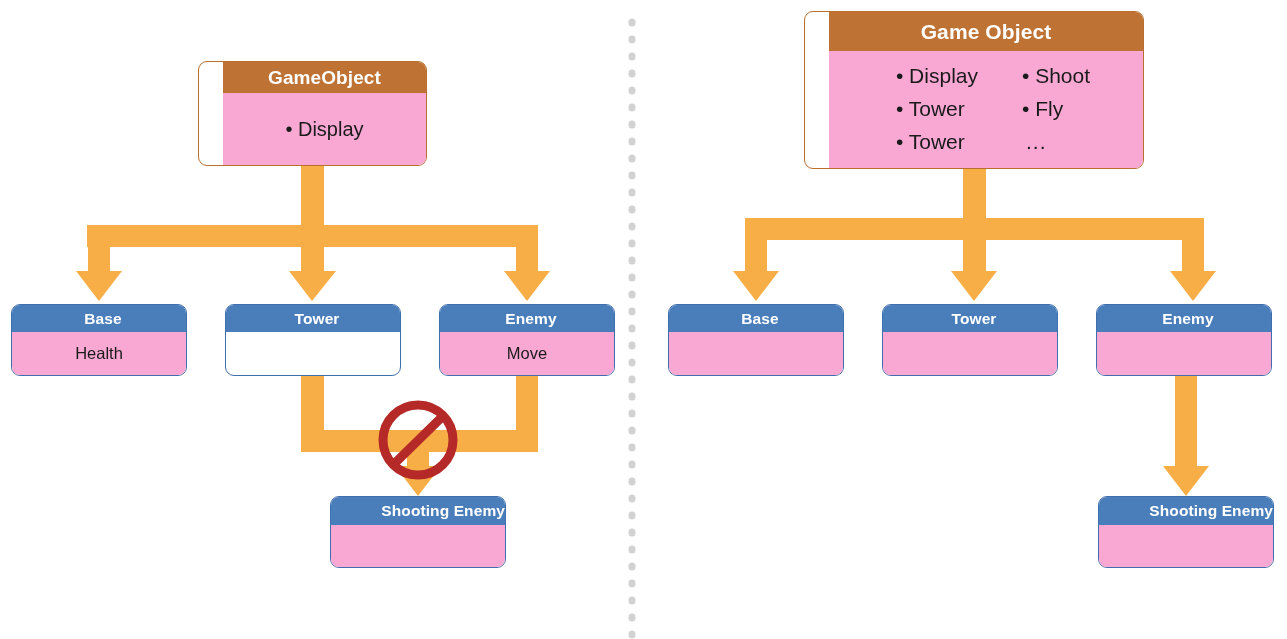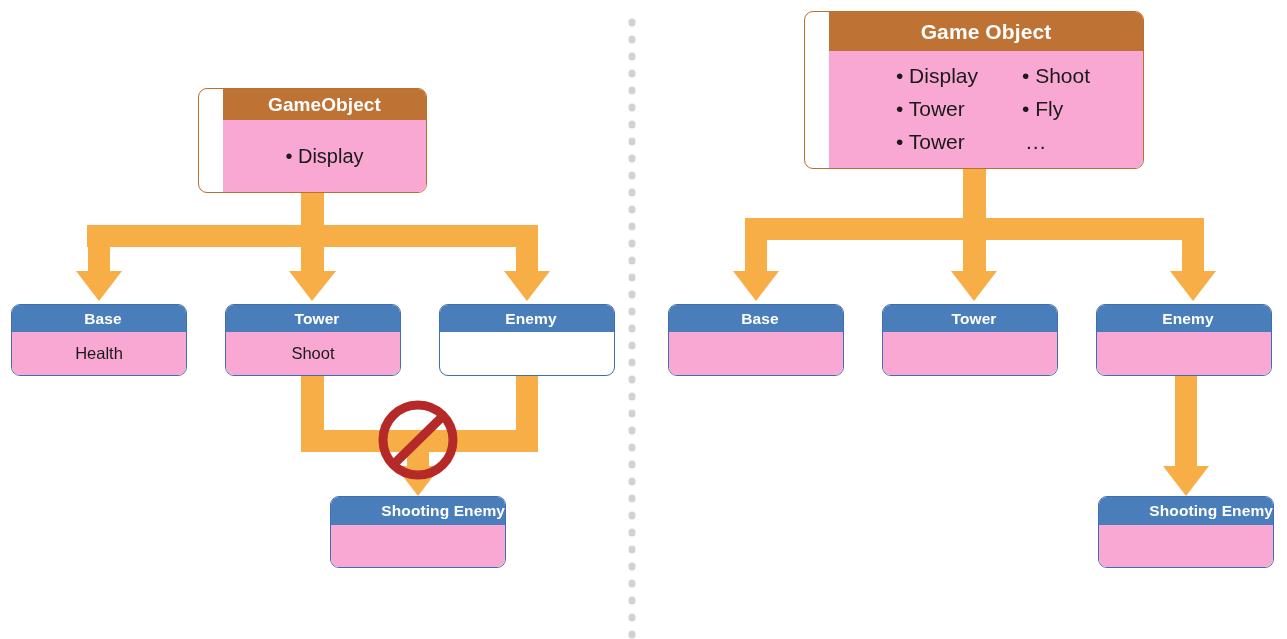--- a/index.html
+++ b/index.html
@@ -48,21 +48,21 @@
   .child .hdr{ height:27px; line-height:27px; font-size:15.5px;padding-left:8px; }
   .child .body{ height:43px; line-height:43px; font-size:16.5px; }
   .child.empty .body{ font-size:0; }
 
   
   .leaf{ width:176px; height:72px; }
   .leaf .hdr{ height:28px; line-height:28px; font-size:15.5px;text-align:right; }
   .leaf .body{ height:42px; }
 
   
-  #root-left{ left:198px; top:61px; width:229px; height:105px;margin-top:27px; }
+  #root-left{ left:198px; top:61px; width:229px; height:105px; }
   #root-left .hdr{ height:31px; line-height:31px; font-size:19px; }
   #root-left .body{
     height:72px; display:flex; align-items:center; justify-content:center;
     font-size:20px;
   }
   #root-left .body .bullet-line{ white-space:nowrap; }
 
   
   #root-right{ left:804px; top:11px; width:340px; height:158px; }
   #root-right .hdr{ height:39px; line-height:39px; font-size:21px; }
@@ -162,25 +162,25 @@
     </div>
   </div>
 
   <div class="node blue child" id="l-base">
     <div class="hdr">Base</div>
     <div class="body">Health</div>
   </div>
 
   <div class="node blue child" id="l-tower">
     <div class="hdr">Tower</div>
-    <div class="body">Shoot</div>
   </div>
 
   <div class="node blue child" id="l-enemy">
     <div class="hdr">Enemy</div>
+    <div class="body">Move</div>
   </div>
 
   <div class="node blue leaf" id="l-shoot">
     <div class="hdr">Shooting Enemy</div>
     <div class="body"></div>
   </div>
 
   <div class="node brown" id="root-right">
     <div class="hdr">Game Object</div>
     <div class="body">

